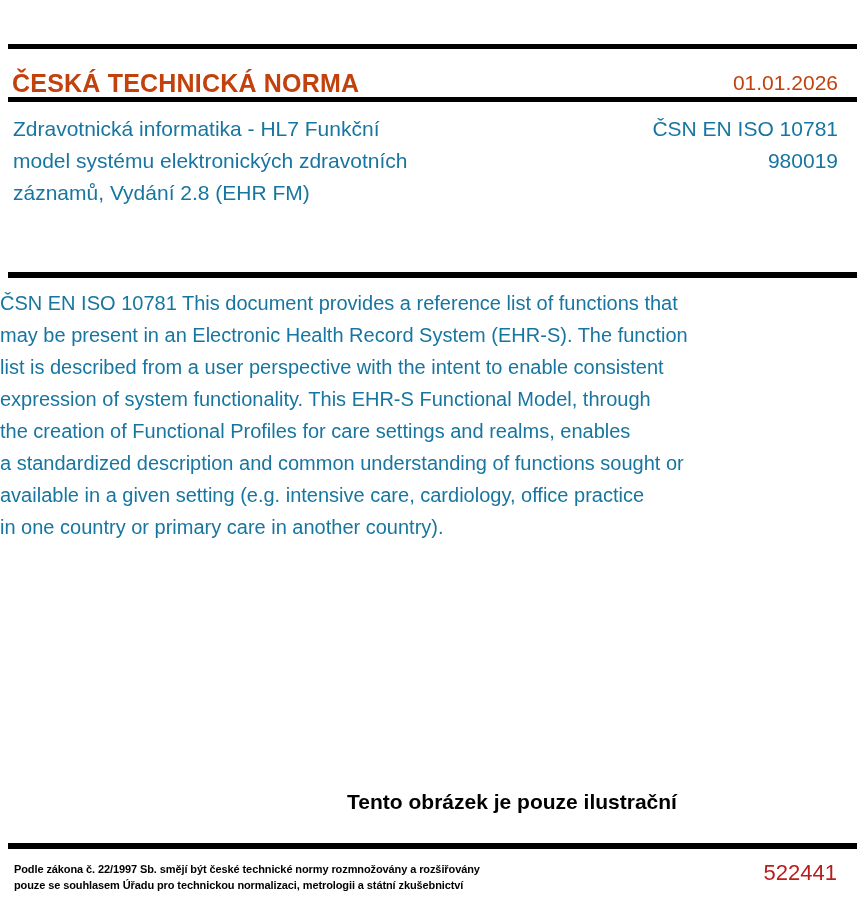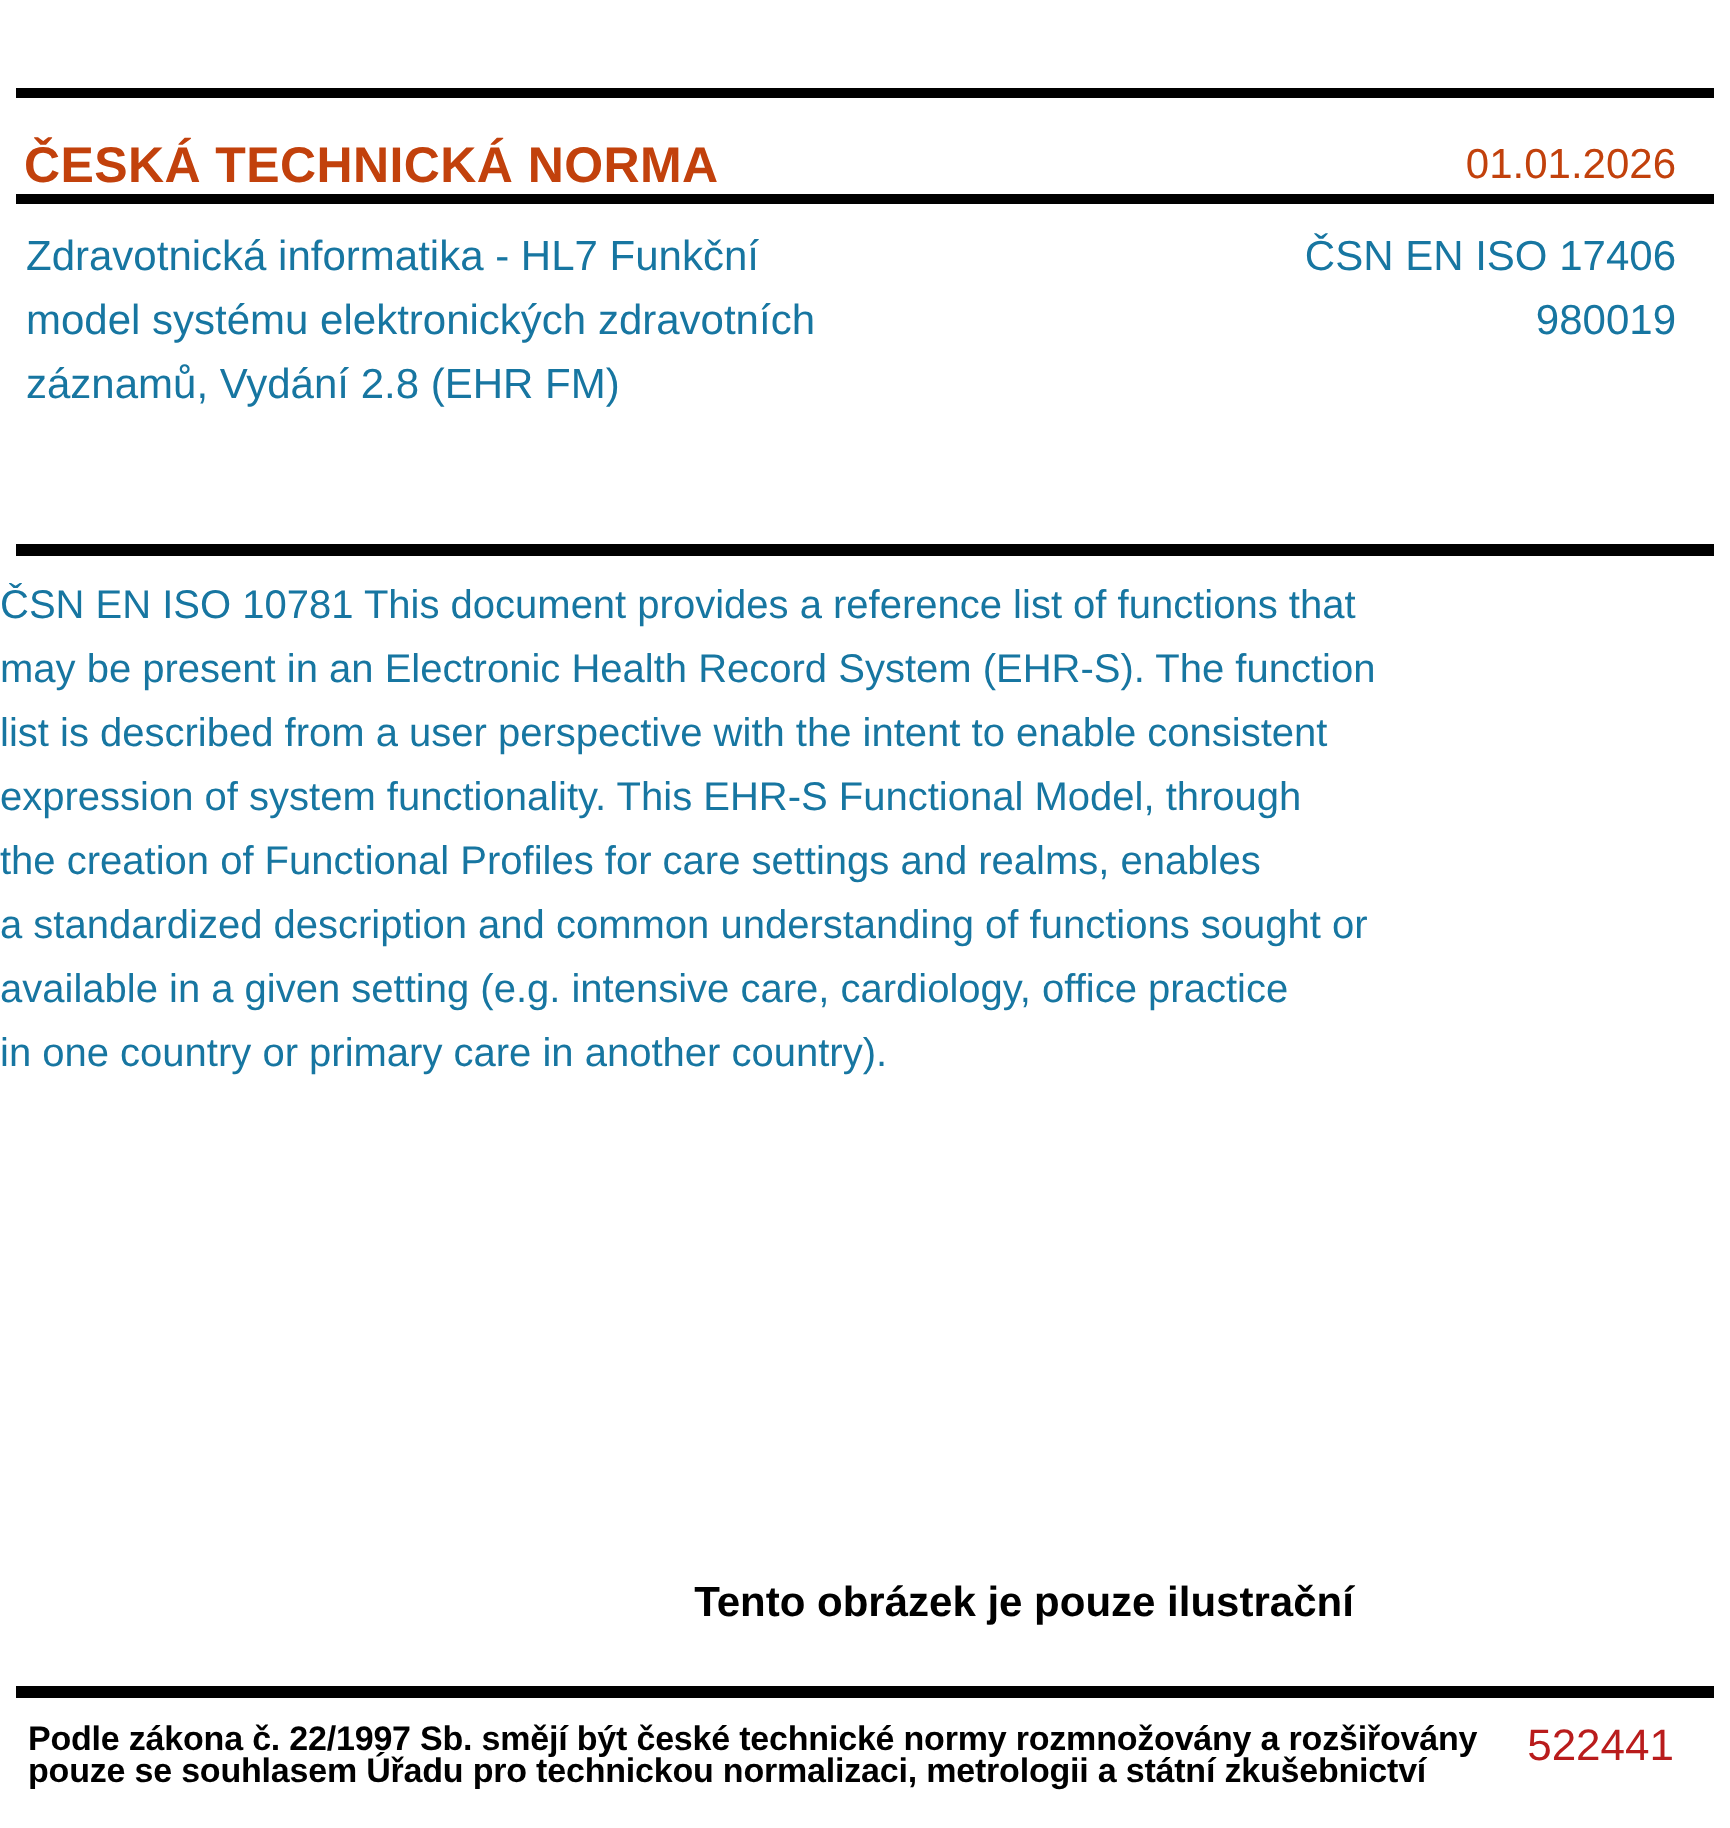--- a/index.html
+++ b/index.html
@@ -76,21 +76,21 @@
     transform: translateX(-50%);
     font-size: 21px;
     font-weight: bold;
     color: #000000;
     white-space: nowrap;
   }
   .footer-legal {
     position: absolute;
     left: 14px;
     top: 862px;
-    font-size: 17px;
+    font-size: 11px;
     line-height: 15.5px;
     font-weight: bold;
     color: #000000;
     letter-spacing: -0.1px;
     white-space: pre-line;
   }
   .footer-number {
     position: absolute;
     right: 28px;
     top: 860px;
@@ -107,21 +107,21 @@
 <div class="header-title">ČESKÁ TECHNICKÁ NORMA</div>
 
 <div class="header-date">01.01.2026</div>
 
 <div class="rule" id="rule-header"></div>
 
 <div class="standard-title">Zdravotnická informatika - HL7 Funkční
 model systému elektronických zdravotních
 záznamů, Vydání 2.8 (EHR FM)</div>
 
-<div class="standard-ids">ČSN EN ISO 17406
+<div class="standard-ids">ČSN EN ISO 10781
 980019</div>
 
 <div class="rule" id="rule-middle"></div>
 
 <div class="abstract">ČSN EN ISO 10781 This document provides a reference list of functions that
 may be present in an Electronic Health Record System (EHR-S). The function
 list is described from a user perspective with the intent to enable consistent
 expression of system functionality. This EHR-S Functional Model, through
 the creation of Functional Profiles for care settings and realms, enables
 a standardized description and common understanding of functions sought or

